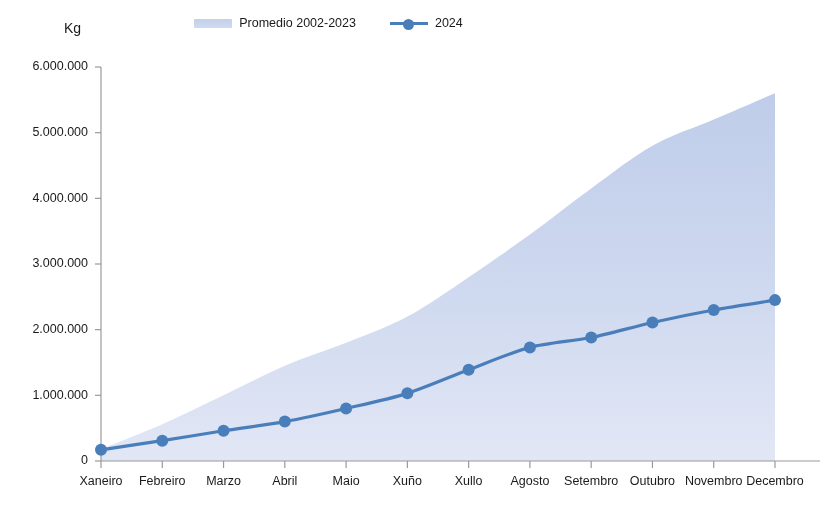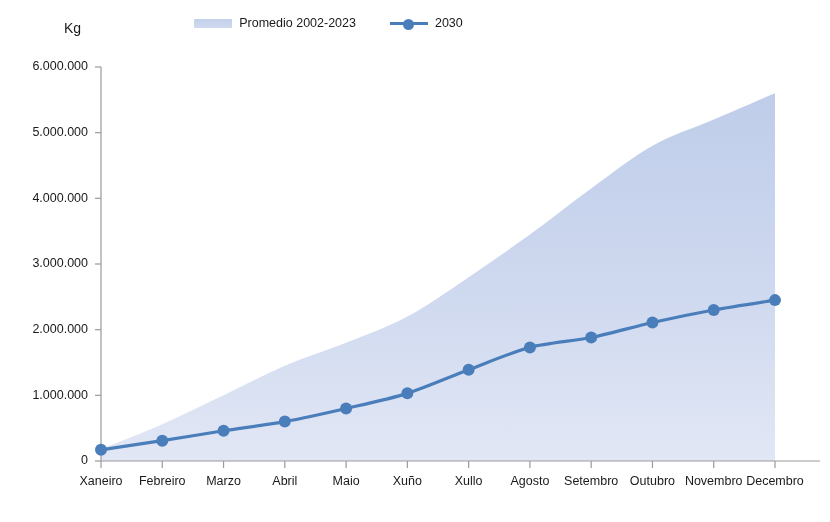--- a/index.html
+++ b/index.html
@@ -110,21 +110,21 @@
   <div class="legend">
     <div class="legend-entry">
       <span class="legend-swatch-area"></span>
       <span class="legend-label">Promedio 2002-2023</span>
     </div>
     <div class="legend-entry">
       <span class="legend-swatch-line">
         <span class="ll"></span>
           <span class="lm"></span>
       </span>
-      <span class="legend-label">2030</span>
+      <span class="legend-label">2024</span>
     </div>
   </div>
 
   <div class="unit-label">Kg</div>
 
   <svg id="plot-svg" width="830" height="522">
     <defs>
       <linearGradient id="areaGrad" x1="0" y1="0" x2="0" y2="1">
         <stop offset="0%" stop-color="#bfcdea"></stop>
         <stop offset="55%" stop-color="#cfd9ef"></stop>

